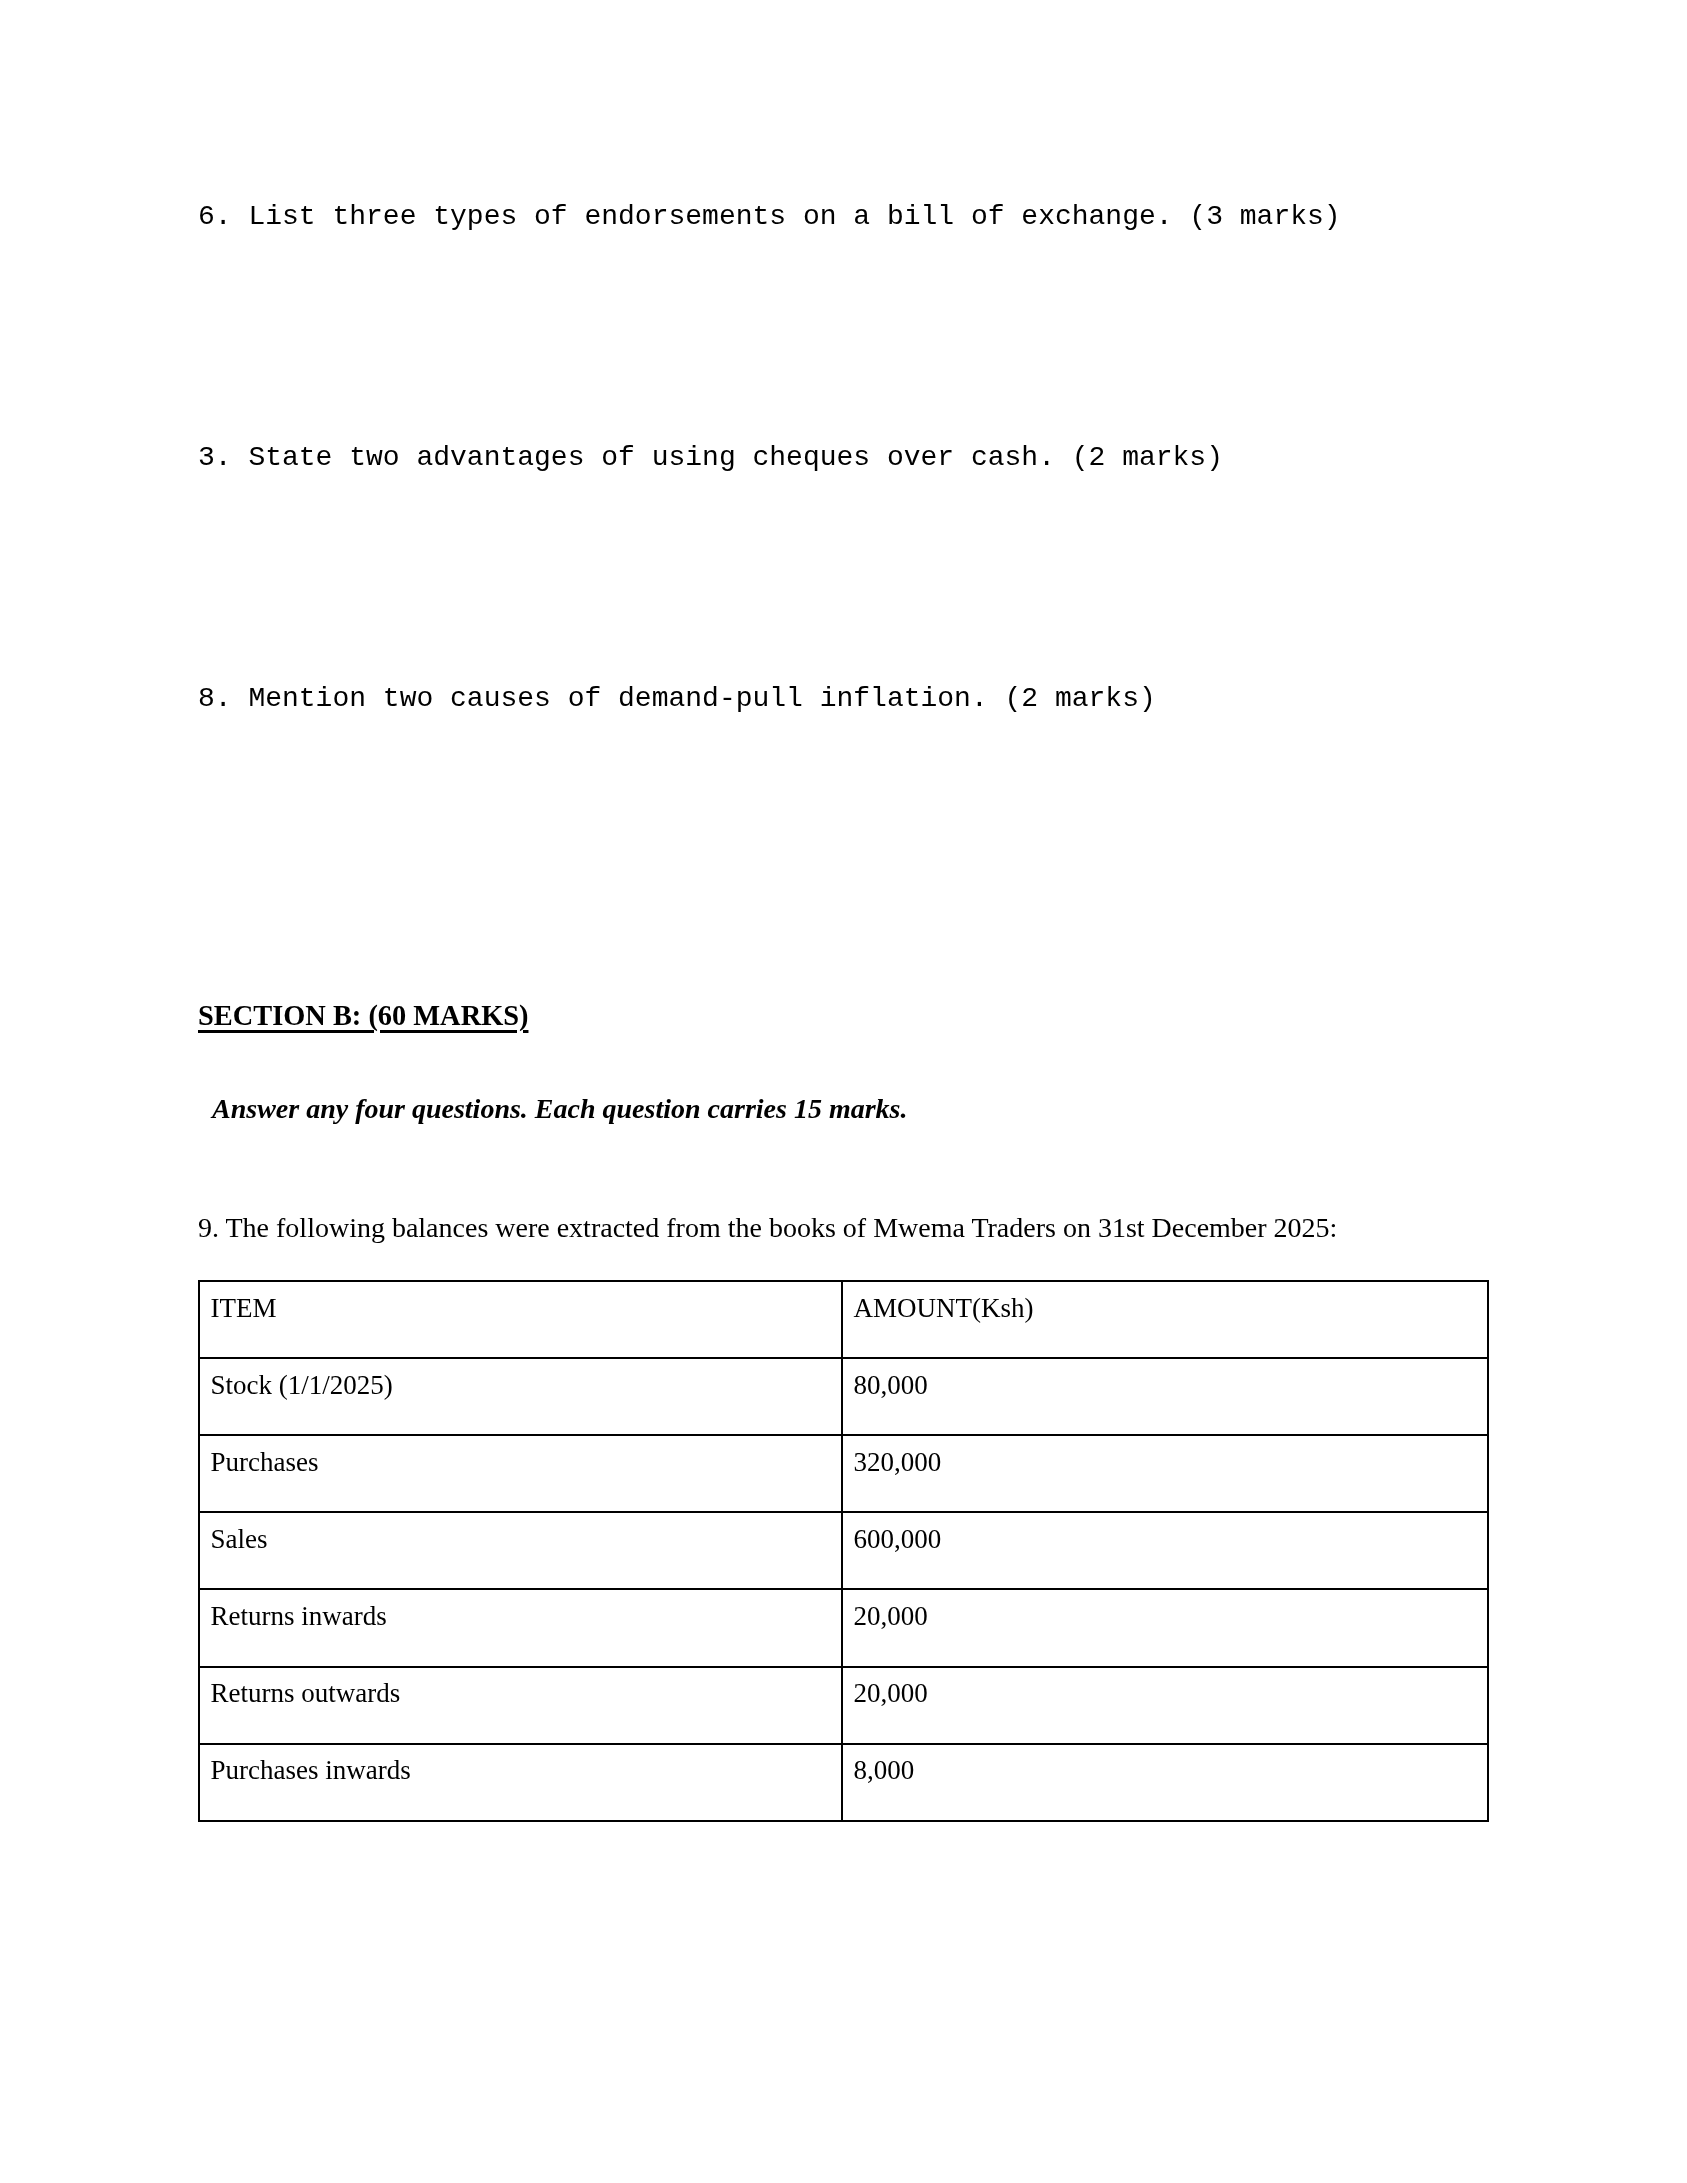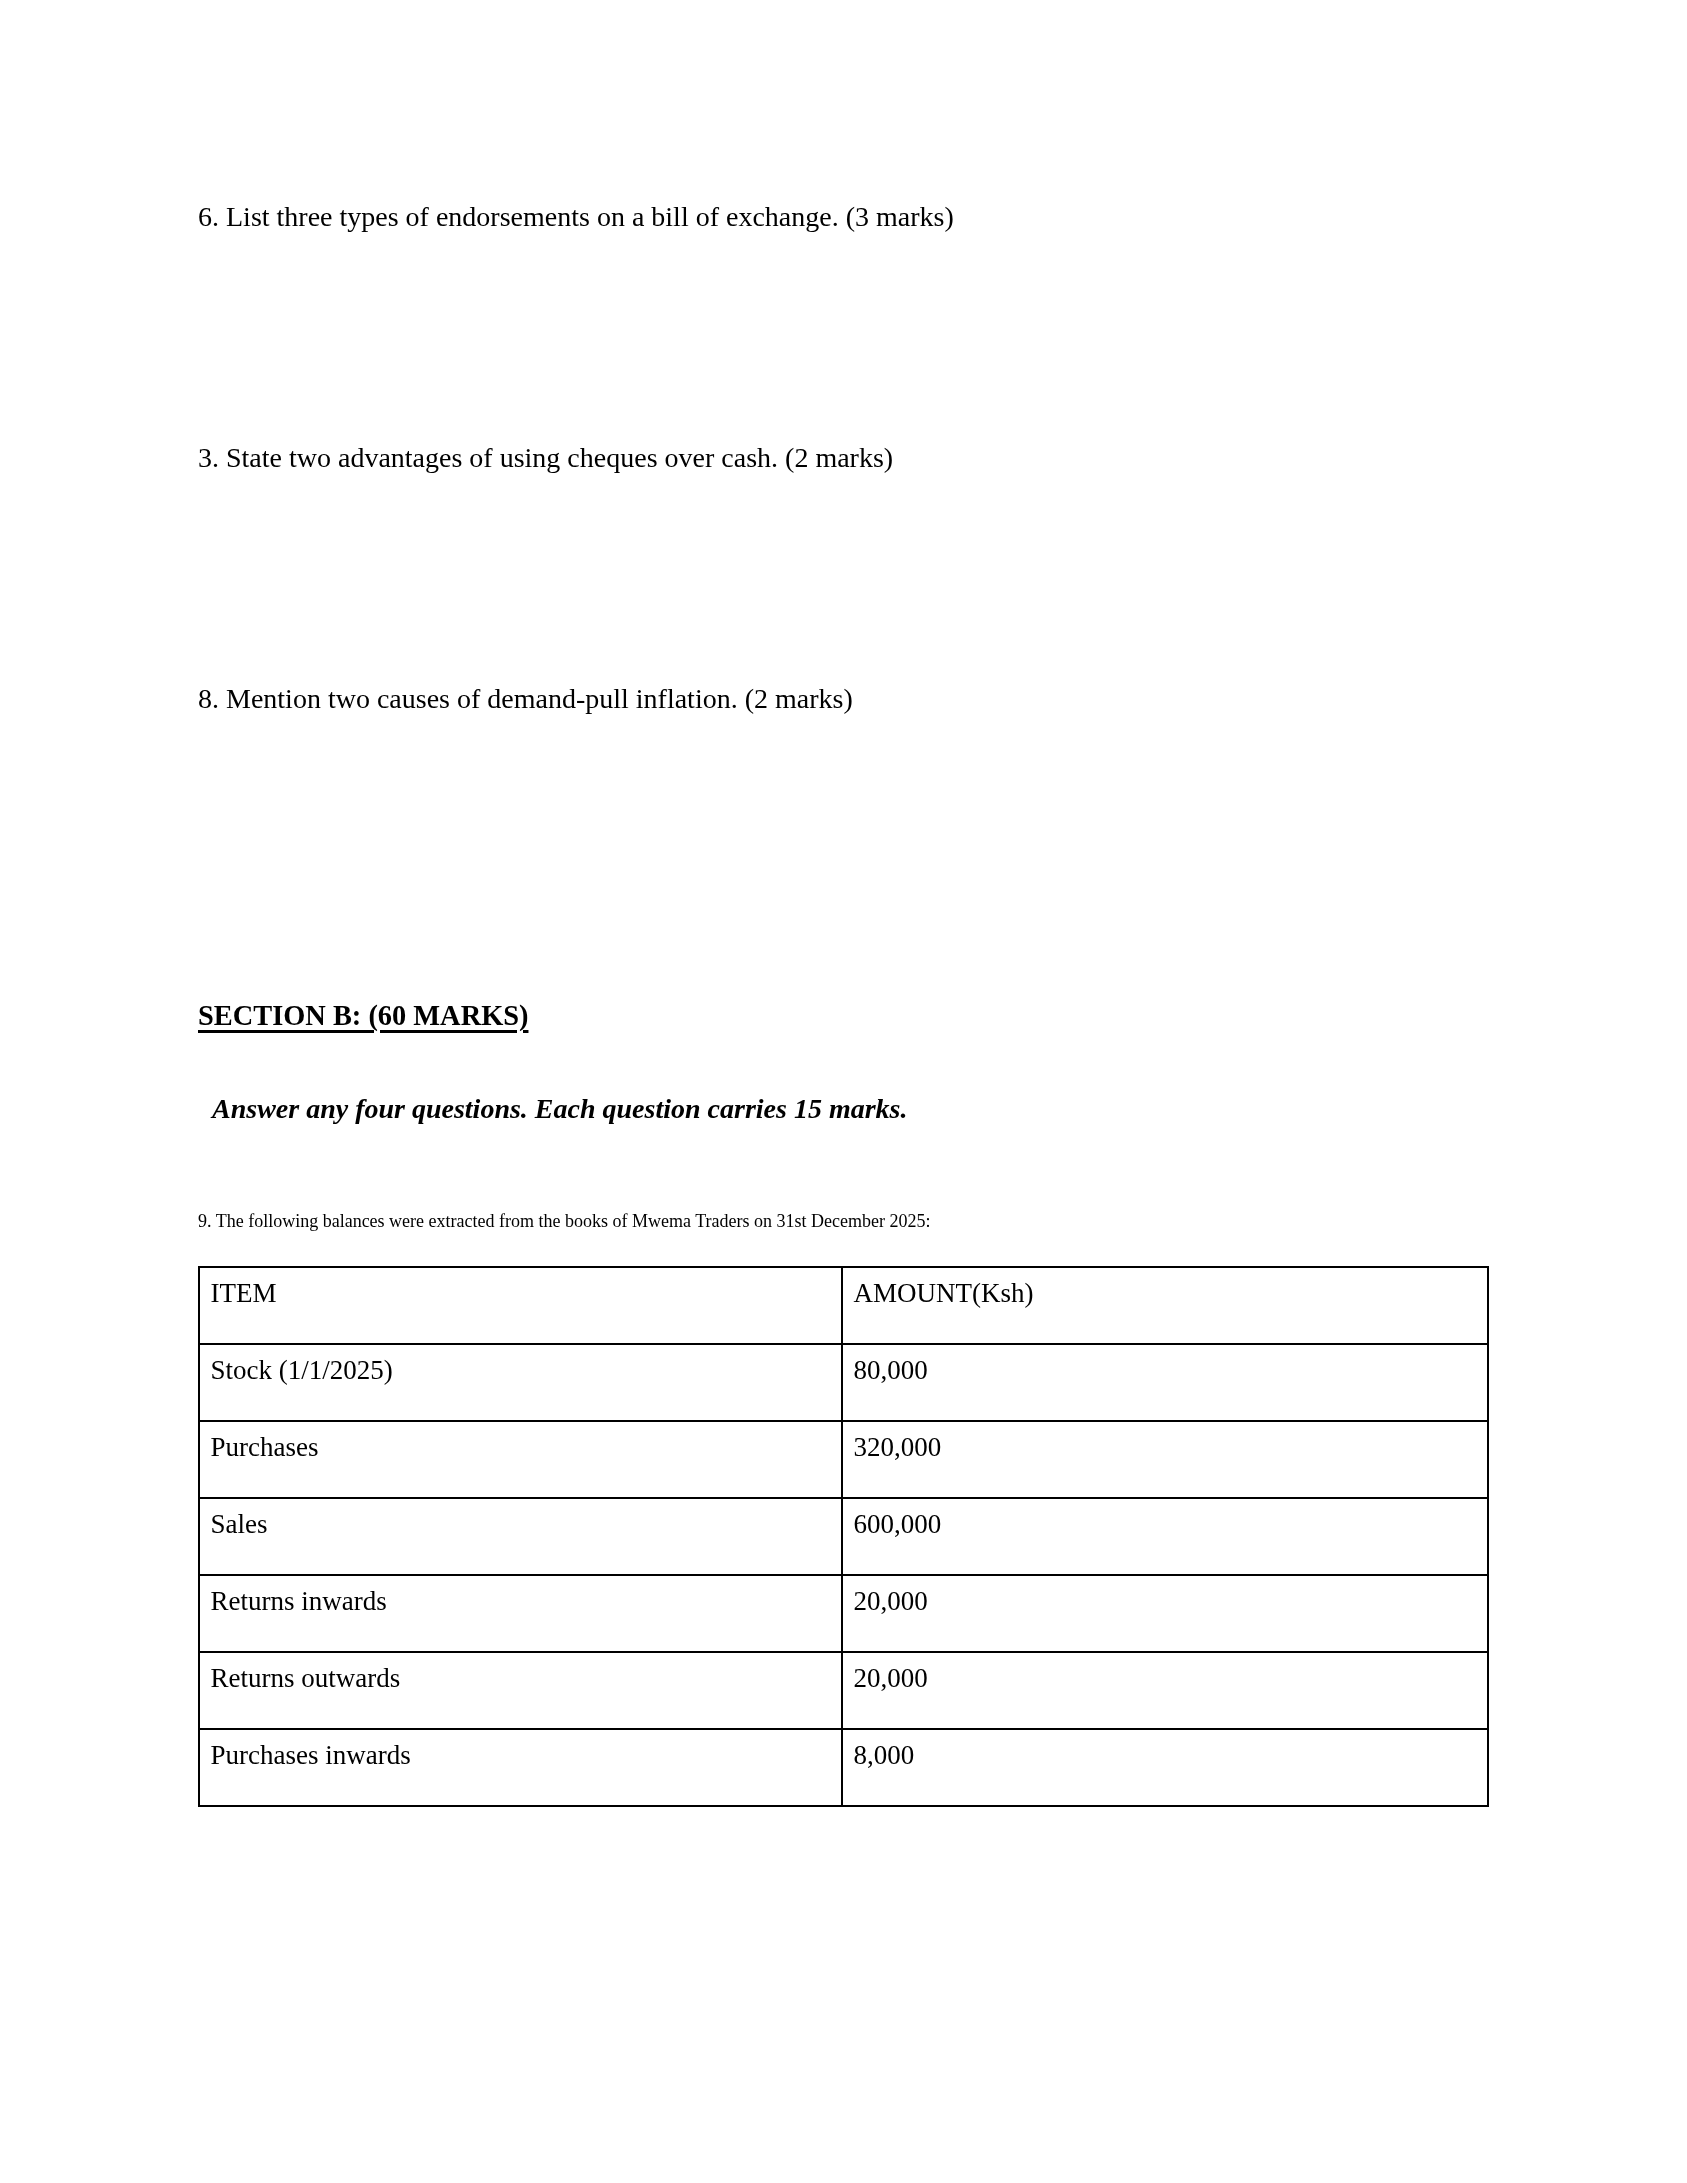--- a/index.html
+++ b/index.html
@@ -33,20 +33,21 @@
     position: relative;
   }
 
   
   .question-line {
     font-size: 28px;
     line-height: 1.35;
     margin: 0;
     padding: 0;
     white-space: nowrap;
+    font-family: Liberation Mono, monospace;
   }
 
   .gap-lg { height: 203px; }
   .gap-xl { height: 281px; }
   .gap-med { height: 66px; }
   .gap-sm { height: 42px; }
   .gap-xs { height: 32px; }
 
   
   .section-heading {
@@ -65,21 +66,21 @@
   .section-instruction {
     font-size: 28px;
     font-weight: bold;
     font-style: italic;
     line-height: 1.3;
     margin: 14px;
   }
 
   
   .question-para {
-    font-size: 18px;
+    font-size: 28px;
     line-height: 1.45;
     margin: 0;
     width: 1244px;
     text-align: left;
   }
 
   
   table.balances {
     border-collapse: collapse;
     width: 1289px;

